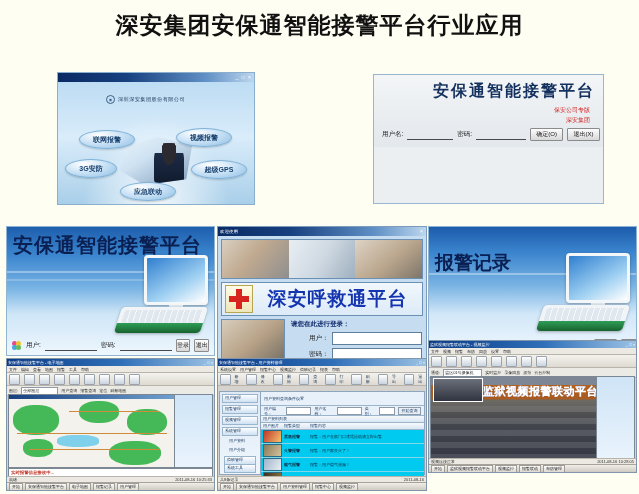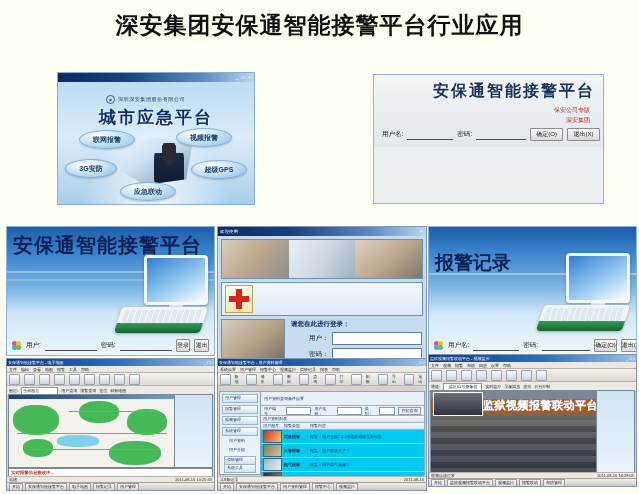--- a/index.html
+++ b/index.html
@@ -206,21 +206,21 @@
   }
   #p5 .loginbar{
     position:absolute;left:0;bottom:3px;width:100%;display:flex;align-items:center;gap:4px;
     padding:0 5px;box-sizing:border-box;
   }
 
   
   .app{position:absolute;border:1px solid #8195ab;background:#d6d3ce;overflow:hidden;}
   #a1{left:6px;top:358px;width:207px;height:131px;}
   #a2{left:217px;top:358px;width:208px;height:131px;}
-  #a3{left:428px;top:354px;width:207px;height:131px;text-align:center;}
+  #a3{left:428px;top:340px;width:207px;height:131px;}
   .app .tb{
     height:7px;background:linear-gradient(to right,#0a3a86,#2f6fb8 55%,#9cc2e4);
     display:flex;align-items:center;justify-content:space-between;padding:0 1px;
     font-size:4px;color:#fff;
   }
   .app .menu{
     height:6px;background:#ece9e2;border-bottom:1px solid #b8b4ac;
     display:flex;align-items:center;gap:4px;padding-left:2px;font-size:4px;color:#23262b;
   }
   .app .tools{
@@ -299,21 +299,20 @@
 <div class="panel" id="p1">
   <div class="titlebar">
     <span class="tb-txt"></span>
     <span class="tb-btns">_ □ ×</span>
   </div>
   <div class="body">
     <div class="cohdr">
       <span class="seal">◉</span>
       <span class="conm">深圳深安集团股份有限公司</span>
     </div>
-    <div class="bigttl">城市应急平台</div>
     <div class="cop"></div>
     <div class="oval" id="o1">联网报警</div>
     <div class="oval" id="o2">视频报警</div>
     <div class="oval" id="o3">3G安防</div>
     <div class="oval" id="o4">超级GPS</div>
     <div class="oval" id="o5">应急联动</div>
   </div>
 </div>
 
 <div class="panel" id="p2">
@@ -367,20 +366,21 @@
     <span class="tb-txt">欢迎使用</span>
     <span class="tb-btns">×</span>
   </div>
   <div class="photos">
     <div class="ph1"></div>
     <div class="ph2"></div>
     <div class="ph3"></div>
   </div>
   <div class="hdr">
     <div class="cross"></div>
+    <div class="h2">深安呼救通平台</div>
   </div>
   <div class="formwrap">
     <div class="famphoto"></div>
     <div class="fields">
       <div class="prompt">请您在此进行登录：</div>
       <div class="frow">
         <span class="lbl">用户：</span>
         <input class="tbox" style="width: 84px;" value="">
       </div>
       <div class="frow">

